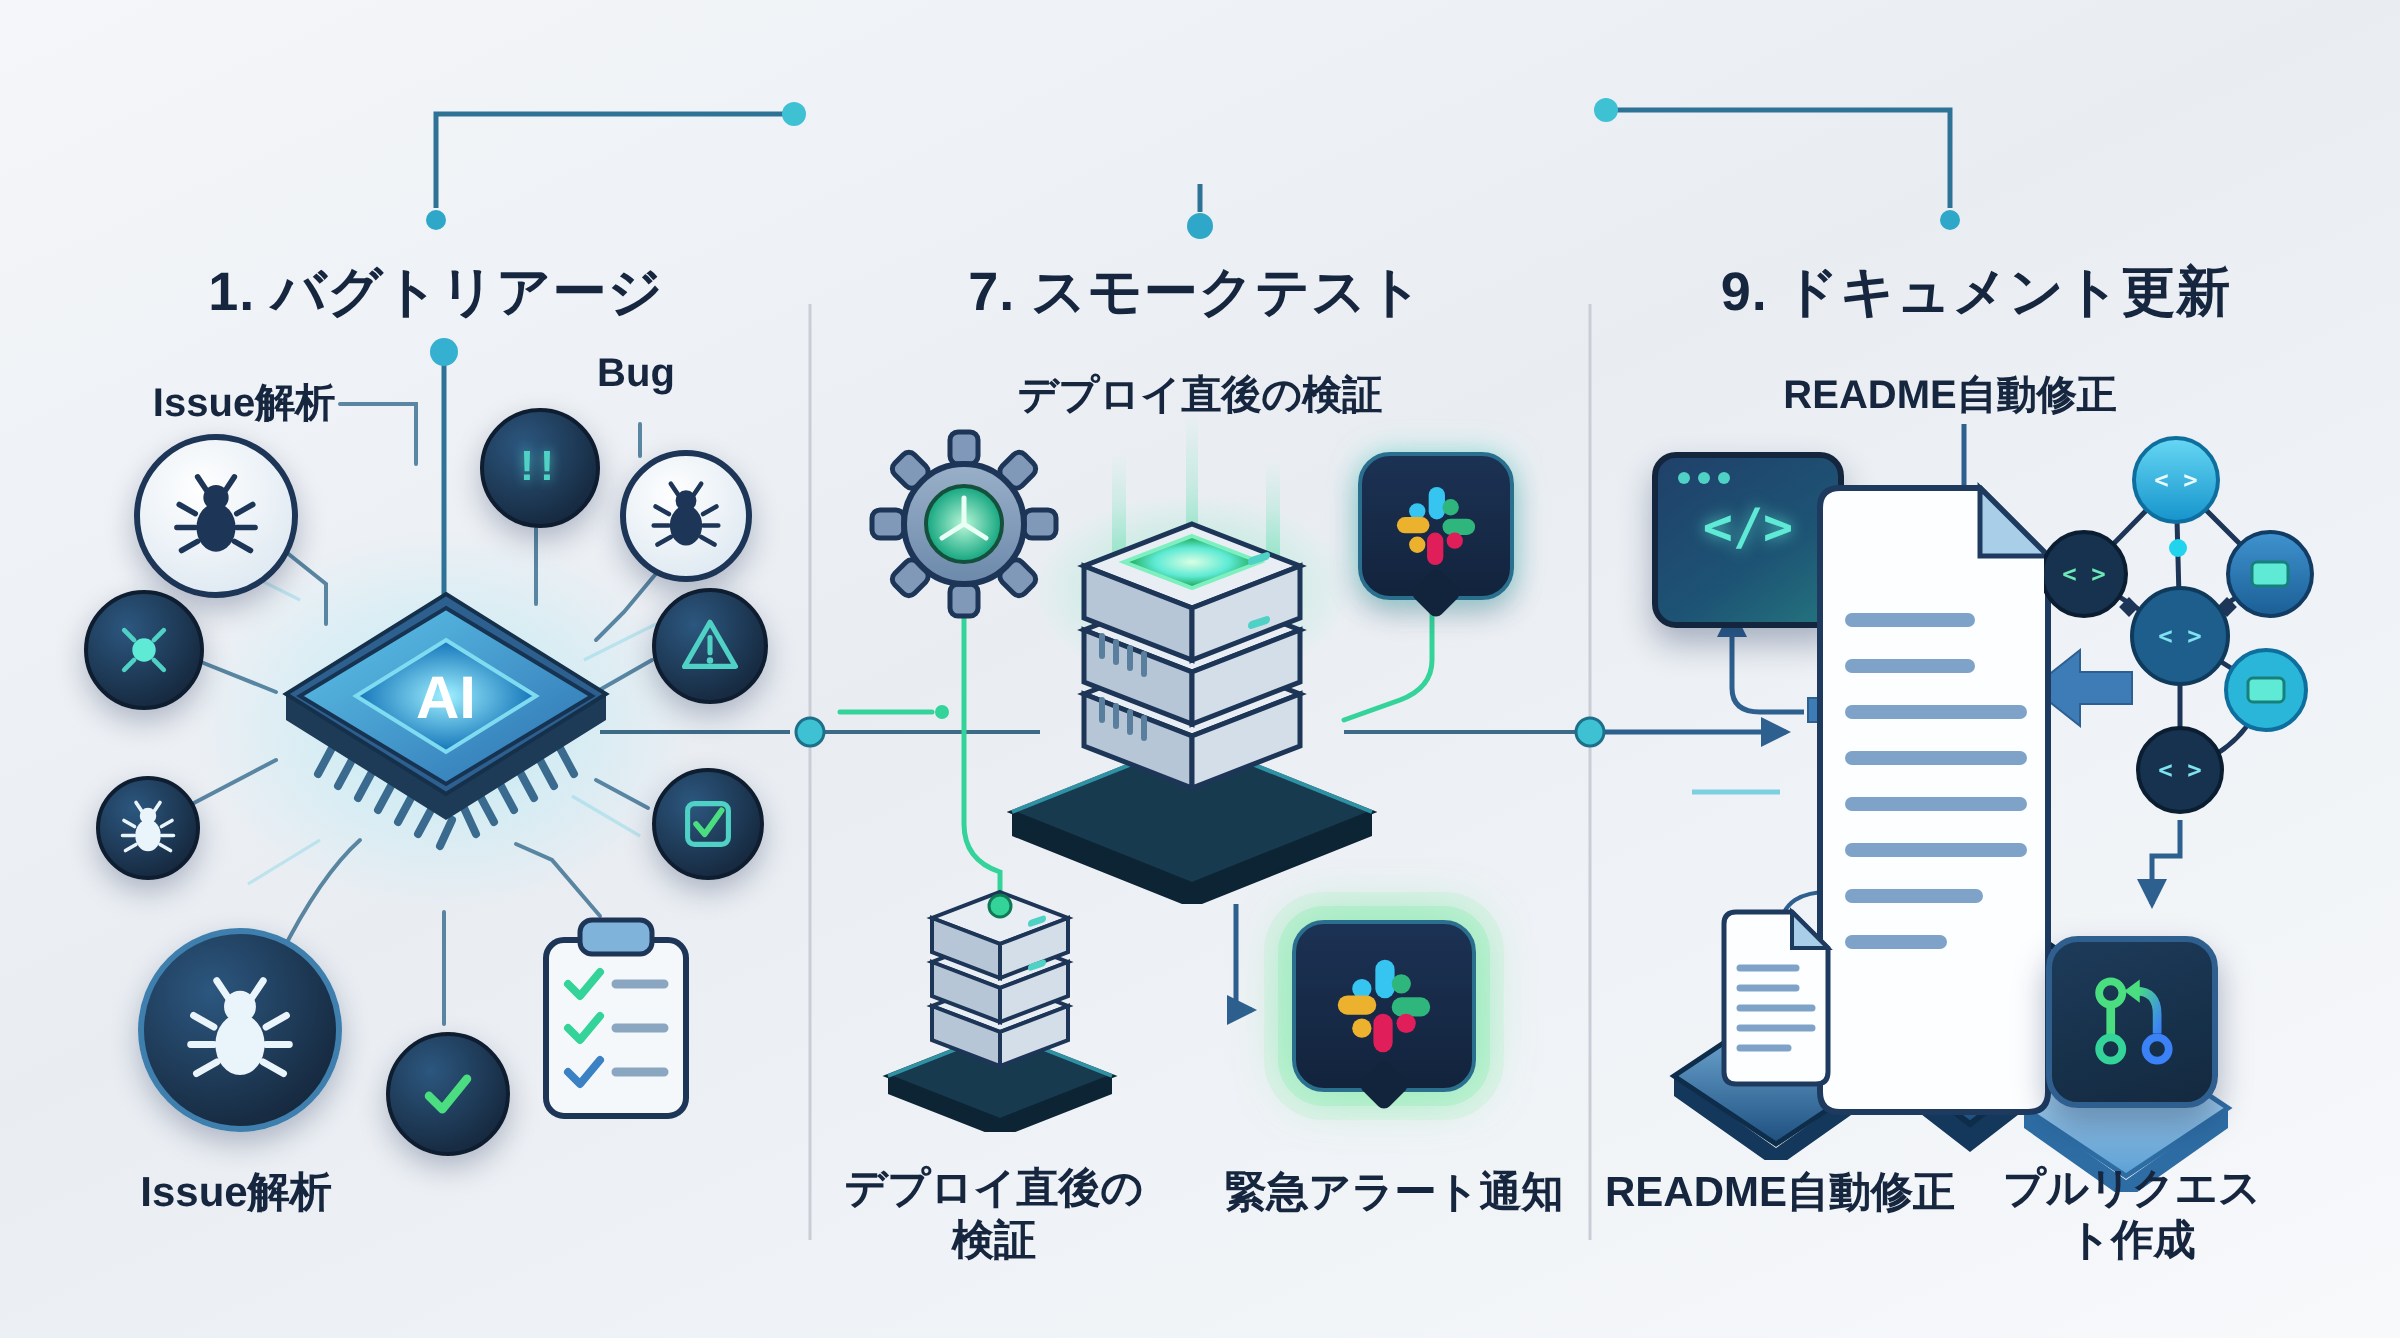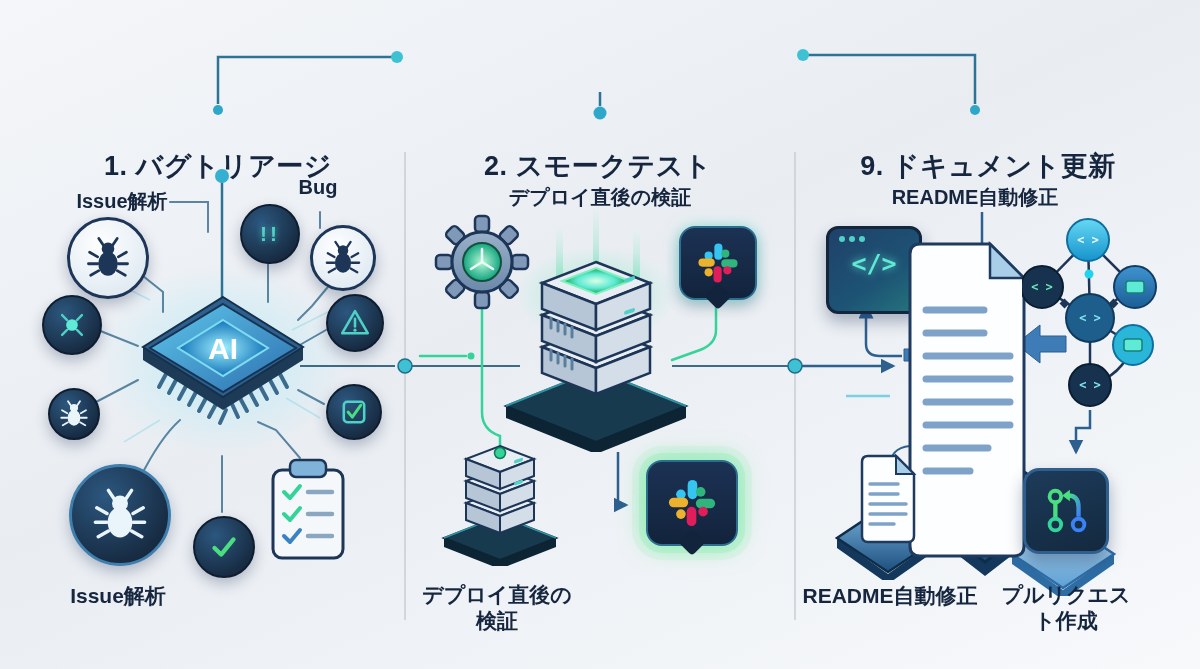--- a/index.html
+++ b/index.html
@@ -4,21 +4,21 @@
 <style>
   html,body{margin:0;padding:0;}
   body{font-family:"Liberation Sans",sans-serif;background:#e9ecf1;}
   #canvas{position:relative;width:1200px;height:669px;overflow:hidden;
     background:linear-gradient(155deg,#f4f6f9 0%,#e9edf2 45%,#f7f9fb 100%);}
   .layer{position:absolute;left:0;top:0;z-index:1;}
   .plat{position:absolute;z-index:2;}
   .ico{position:absolute;z-index:4;}
   .lbl{position:absolute;transform:translateX(-50%);font-weight:bold;color:#16263f;
        text-align:center;white-space:nowrap;z-index:6;}
-  .hdr{font-size:27px;letter-spacing:.5px;margin-top:20px;}
+  .hdr{font-size:27px;letter-spacing:.5px;}
   .sm{font-size:20px;}
   .bt{font-size:21px;}
   .wrap{white-space:normal;width:150px;line-height:1.25;}
   .pill{position:absolute;left:600px;top:26px;transform:translateX(-50%);z-index:7;
     background:linear-gradient(180deg,#ffffff 0%,#eef2f7 100%);
     border-radius:40px;padding:11px 46px;font-size:35px;font-weight:800;color:#15233d;
     box-shadow:0 10px 22px rgba(30,50,90,.20),0 1px 2px rgba(30,50,90,.12);white-space:nowrap;}
   .circ{position:absolute;border-radius:50%;display:flex;align-items:center;justify-content:center;
     z-index:4;box-shadow:0 6px 14px rgba(20,40,80,.28);}
   .navy{background:radial-gradient(circle at 35% 30%,#2c577f 0%,#16293f 78%);border:2px solid #0e1d30;}
@@ -228,30 +228,31 @@
       <path d="M890 466 Q890 444 920 446" stroke-width="2"></path>
     </g>
     <path d="M1006 520 H1026" stroke="#6fa8d8" stroke-width="2.5" fill="none" marker-end="url(#mL)"></path>
 
     <polygon points="904,349 932,349 932,338 960,355 932,372 932,361 904,361" fill="#3e7cb8" stroke="#2d5f8f"></polygon>
     <polygon points="1066,336 1040,336 1040,325 1016,344 1040,363 1040,352 1066,352" fill="#3e7cb8" stroke="#2d5f8f"></polygon>
   </svg>
 
 
   <div class="lbl hdr" style="left:218px;top:128px">1. バグトリアージ</div>
-  <div class="lbl hdr" style="left:598px;top:128px">2. スモークテスト</div>
+  <div class="lbl hdr" style="left:598px;top:128px">7. スモークテスト</div>
   <div class="lbl hdr" style="left:988px;top:128px">9. ドキュメント更新</div>
 
   <div class="lbl sm" style="left:122px;top:188px">Issue解析</div>
   <div class="lbl sm" style="left:318px;top:176px">Bug</div>
   <div class="lbl sm" style="left:600px;top:184px">デプロイ直後の検証</div>
   <div class="lbl sm" style="left:975px;top:184px">README自動修正</div>
 
   <div class="lbl bt" style="left:118px;top:582px">Issue解析</div>
   <div class="lbl bt wrap" style="left:497px;top:582px">デプロイ直後の検証</div>
+  <div class="lbl bt" style="left:697px;top:582px">緊急アラート通知</div>
   <div class="lbl bt" style="left:890px;top:582px">README自動修正</div>
   <div class="lbl bt wrap" style="left:1066px;top:582px">プルリクエスト作成</div>
 
   <div class="circ light" style="left:67px;top:217px;width:76px;height:76px">
     <svg class="ic-navy" width="46" height="46" viewBox="0 0 40 40">
         <use href="#bug"></use>
       </svg>
   </div>
   <div class="circ navy" style="left:240px;top:204px;width:56px;height:56px">
     <span class="bang">!!</span>

